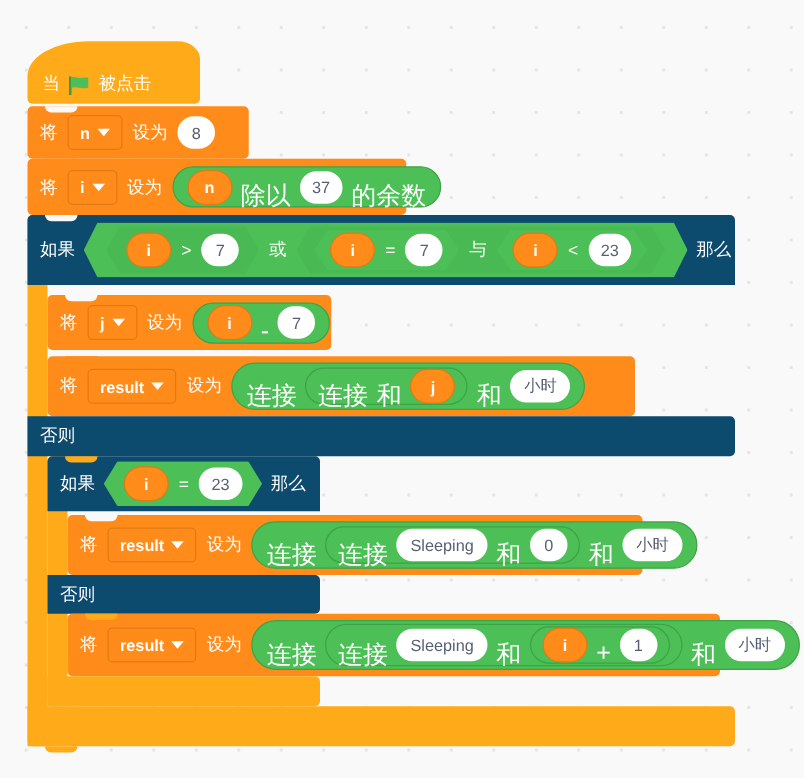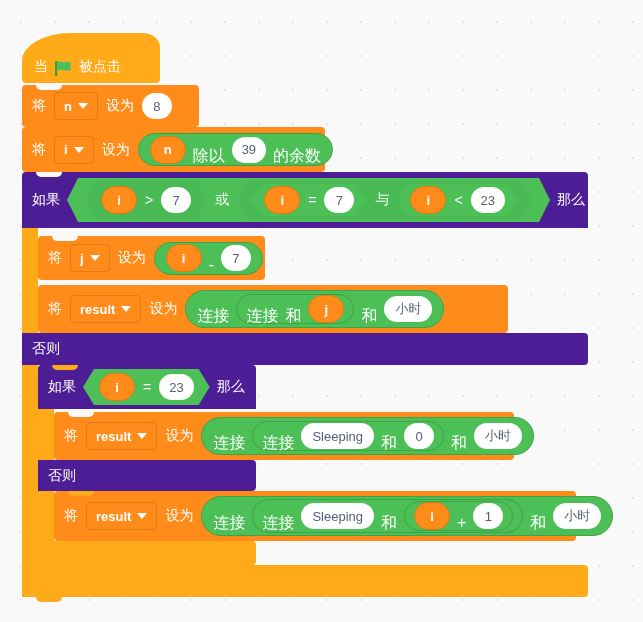--- a/index.html
+++ b/index.html
@@ -38,21 +38,21 @@
   .stack {
     border-radius: 4px;
     padding: 0 10px;
     gap: 8px;
   }
   .stack.setvar {
     background: #ff8c1a;
     height: 38px;
   }
   .stack.control {
-    background: #4c1d95;
+    background: #0c4a6e;
   }
 
   
   .notch-top::before {
     content: "";
     position: absolute;
     top: 0px;
     left: 14px;
     width: 26px;
     height: 5px;
@@ -203,21 +203,21 @@
     border: none;
     padding: 0 13px;
   }
   .bool-wrap {
     display: inline-flex;
     align-items: center;
   }
 
   .label { color: #ffffff; font-size: 14px; }
   .label.sm { font-size: 13px; }
-  .op .label { font-size: 16px; margin-top: 14px; }
+  .op .label { font-size: 20px; margin-top: 14px; }
 
   
   .cbar {
     position: absolute;
     background: #ffab19;
     box-sizing: border-box;
   }
   .cbar.r {
     border-radius: 0 4px 4px 0;
   }
@@ -251,21 +251,21 @@
   <div class="blk stack setvar notch-top on-dark" style="left:22px; top:127px; width:303px; height:45px;">
     <span class="label">将</span>
     <span class="dropdown">
       <span>i</span>
       <span class="tri"></span>
     </span>
     <span class="label">设为</span>
     <span class="op" style="height:33px;">
       <span class="reporter">n</span>
       <span class="label sm">除以</span>
-      <span class="input-num">39</span>
+      <span class="input-num">37</span>
       <span class="label sm">的余数</span>
     </span>
   </div>
 
   <div class="cbar" style="left:22px; top:172px; width:16px; height:425px; border-radius:4px 0 0 4px;"></div>
 
   <div class="blk stack control notch-top" style="left:22px; top:172px; width:566px; height:56px; padding-left:10px; gap:7px; border-radius:4px 4px 0 0;">
     <span class="label">如果</span>
     <span class="bool-wrap">
       <span class="bool outer">

